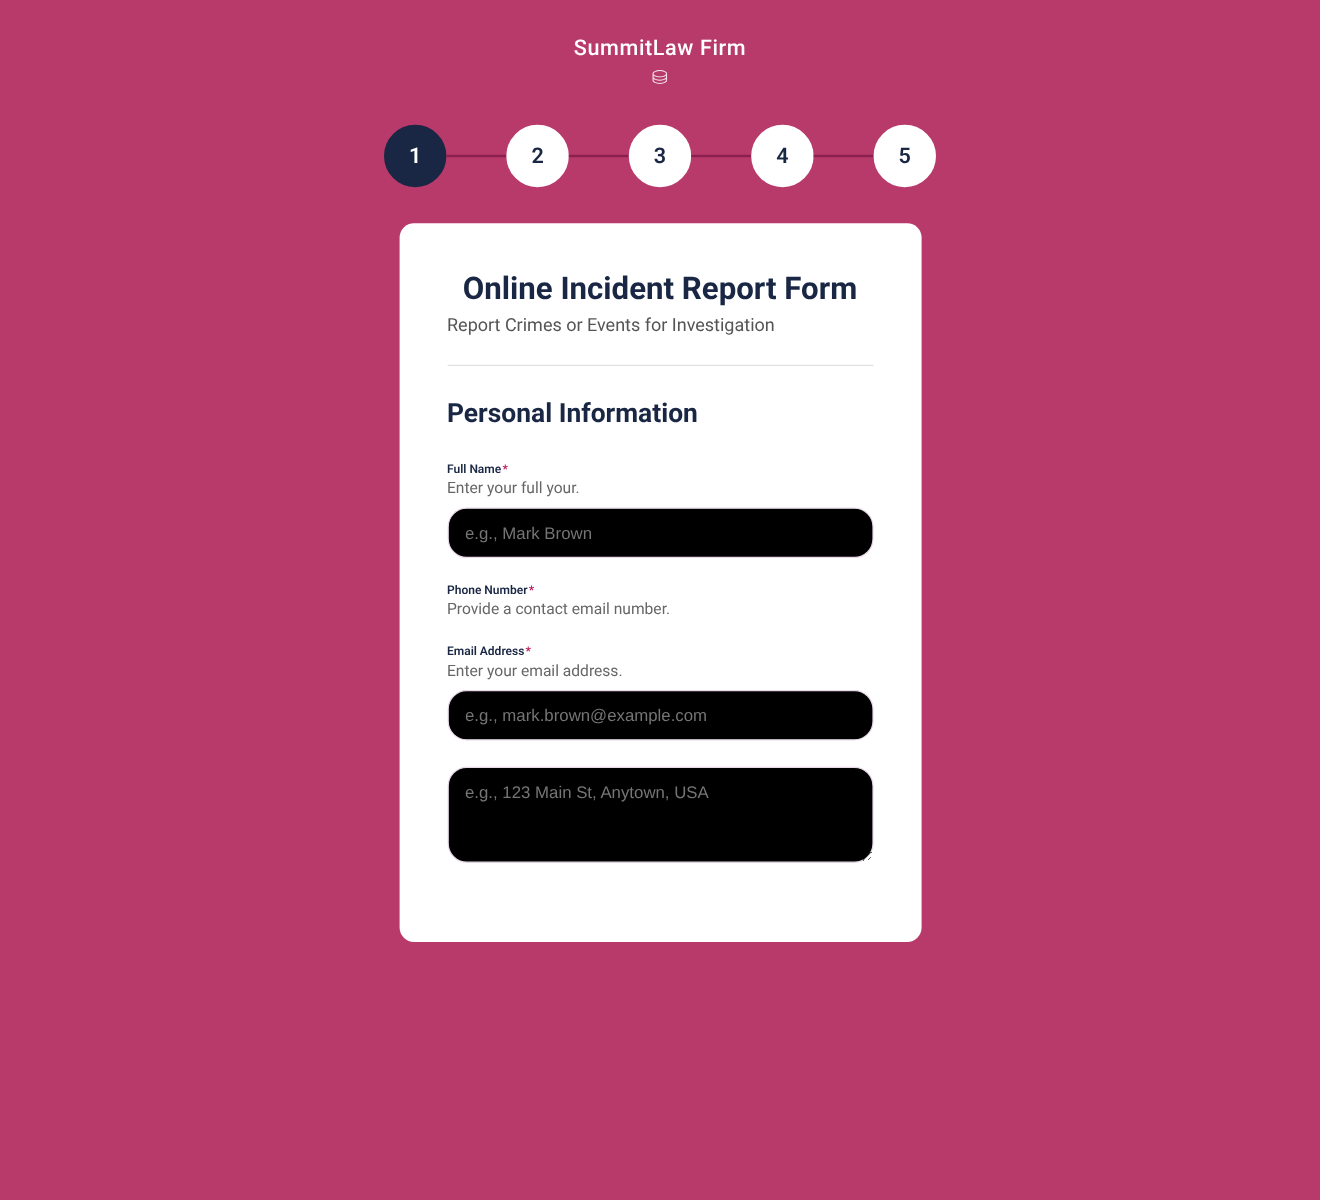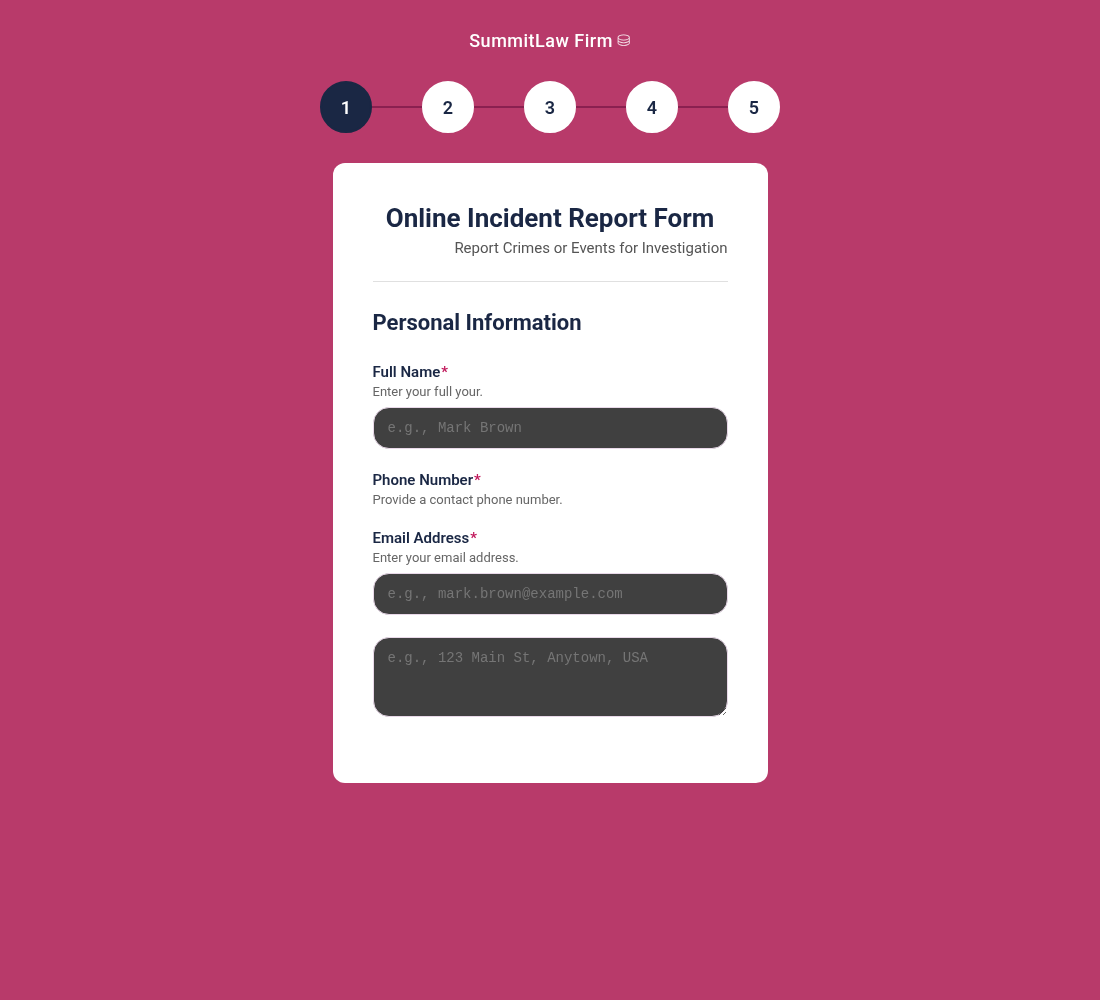--- a/index.html
+++ b/index.html
@@ -21,20 +21,21 @@
 
     .site-header {
       color: #ffffff;
       font-size: 18px;
       font-weight: 500;
       letter-spacing: 0.5px;
       margin-bottom: 30px;
       display: flex;
       align-items: center;
       gap: 4px;
+      flex-direction: column;
     }
 
     .site-header .person-icon {
       font-size: 16px;
       opacity: 0.85;
     }
 
     
     .stepper {
       display: flex;
@@ -84,21 +85,21 @@
       font-size: 26px;
       font-weight: 700;
       color: #1a2744;
       text-align: center;
       margin-bottom: 6px;
     }
 
     .form-subtitle {
       font-size: 15px;
       color: #555;
-      text-align: right;
+      text-align: left;
       margin-bottom: 24px;
     }
 
     .form-divider {
       border: none;
       border-top: 1px solid #e0e0e0;
       margin-bottom: 28px;
     }
 
     .section-title {
@@ -107,21 +108,21 @@
       color: #1a2744;
       text-align: left;
       margin-bottom: 28px;
     }
 
     .field-group {
       margin-bottom: 22px;
     }
 
     .field-label {
-      font-size: 15px;
+      font-size: 10px;
       font-weight: 600;
       color: #1a2744;
       margin-bottom: 3px;
     }
 
     .field-label .required-star {
       color: #c0175a;
       margin-left: 1px;
     }
 
@@ -129,25 +130,25 @@
       font-size: 13px;
       color: #666;
       margin-bottom: 8px;
     }
 
     .field-input {
       width: 100%;
       padding: 12px 14px;
       border: 1.5px solid #e8d8e8;
       border-radius: 16px;
-      background-color: #404040;
+      background-color: #000000;
       font-size: 14px;
       color: #999;
       outline: none;
-      font-family: Liberation Mono, monospace;
+      font-family: Liberation Sans, sans-serif;
       resize: vertical;
     }
 
     textarea.field-input {
       min-height: 80px;
     }
   </style>
 </head>
 <body>
 
@@ -194,21 +195,21 @@
       <span>Full Name</span><span class="required-star">*</span>
     </div>
     <div class="field-hint">Enter your full your.</div>
     <input class="field-input" type="text" placeholder="e.g., Mark Brown" style="">
   </div>
 
   <div class="field-group">
     <div class="field-label">
       <span>Phone Number</span><span class="required-star">*</span>
     </div>
-    <div class="field-hint">Provide a contact phone number.</div>
+    <div class="field-hint">Provide a contact email number.</div>
   </div>
 
   <div class="field-group">
     <div class="field-label">
       <span>Email Address</span><span class="required-star">*</span>
     </div>
     <div class="field-hint">Enter your email address.</div>
     <input class="field-input" type="text" placeholder="e.g., mark.brown@example.com" style="">
   </div>
 

